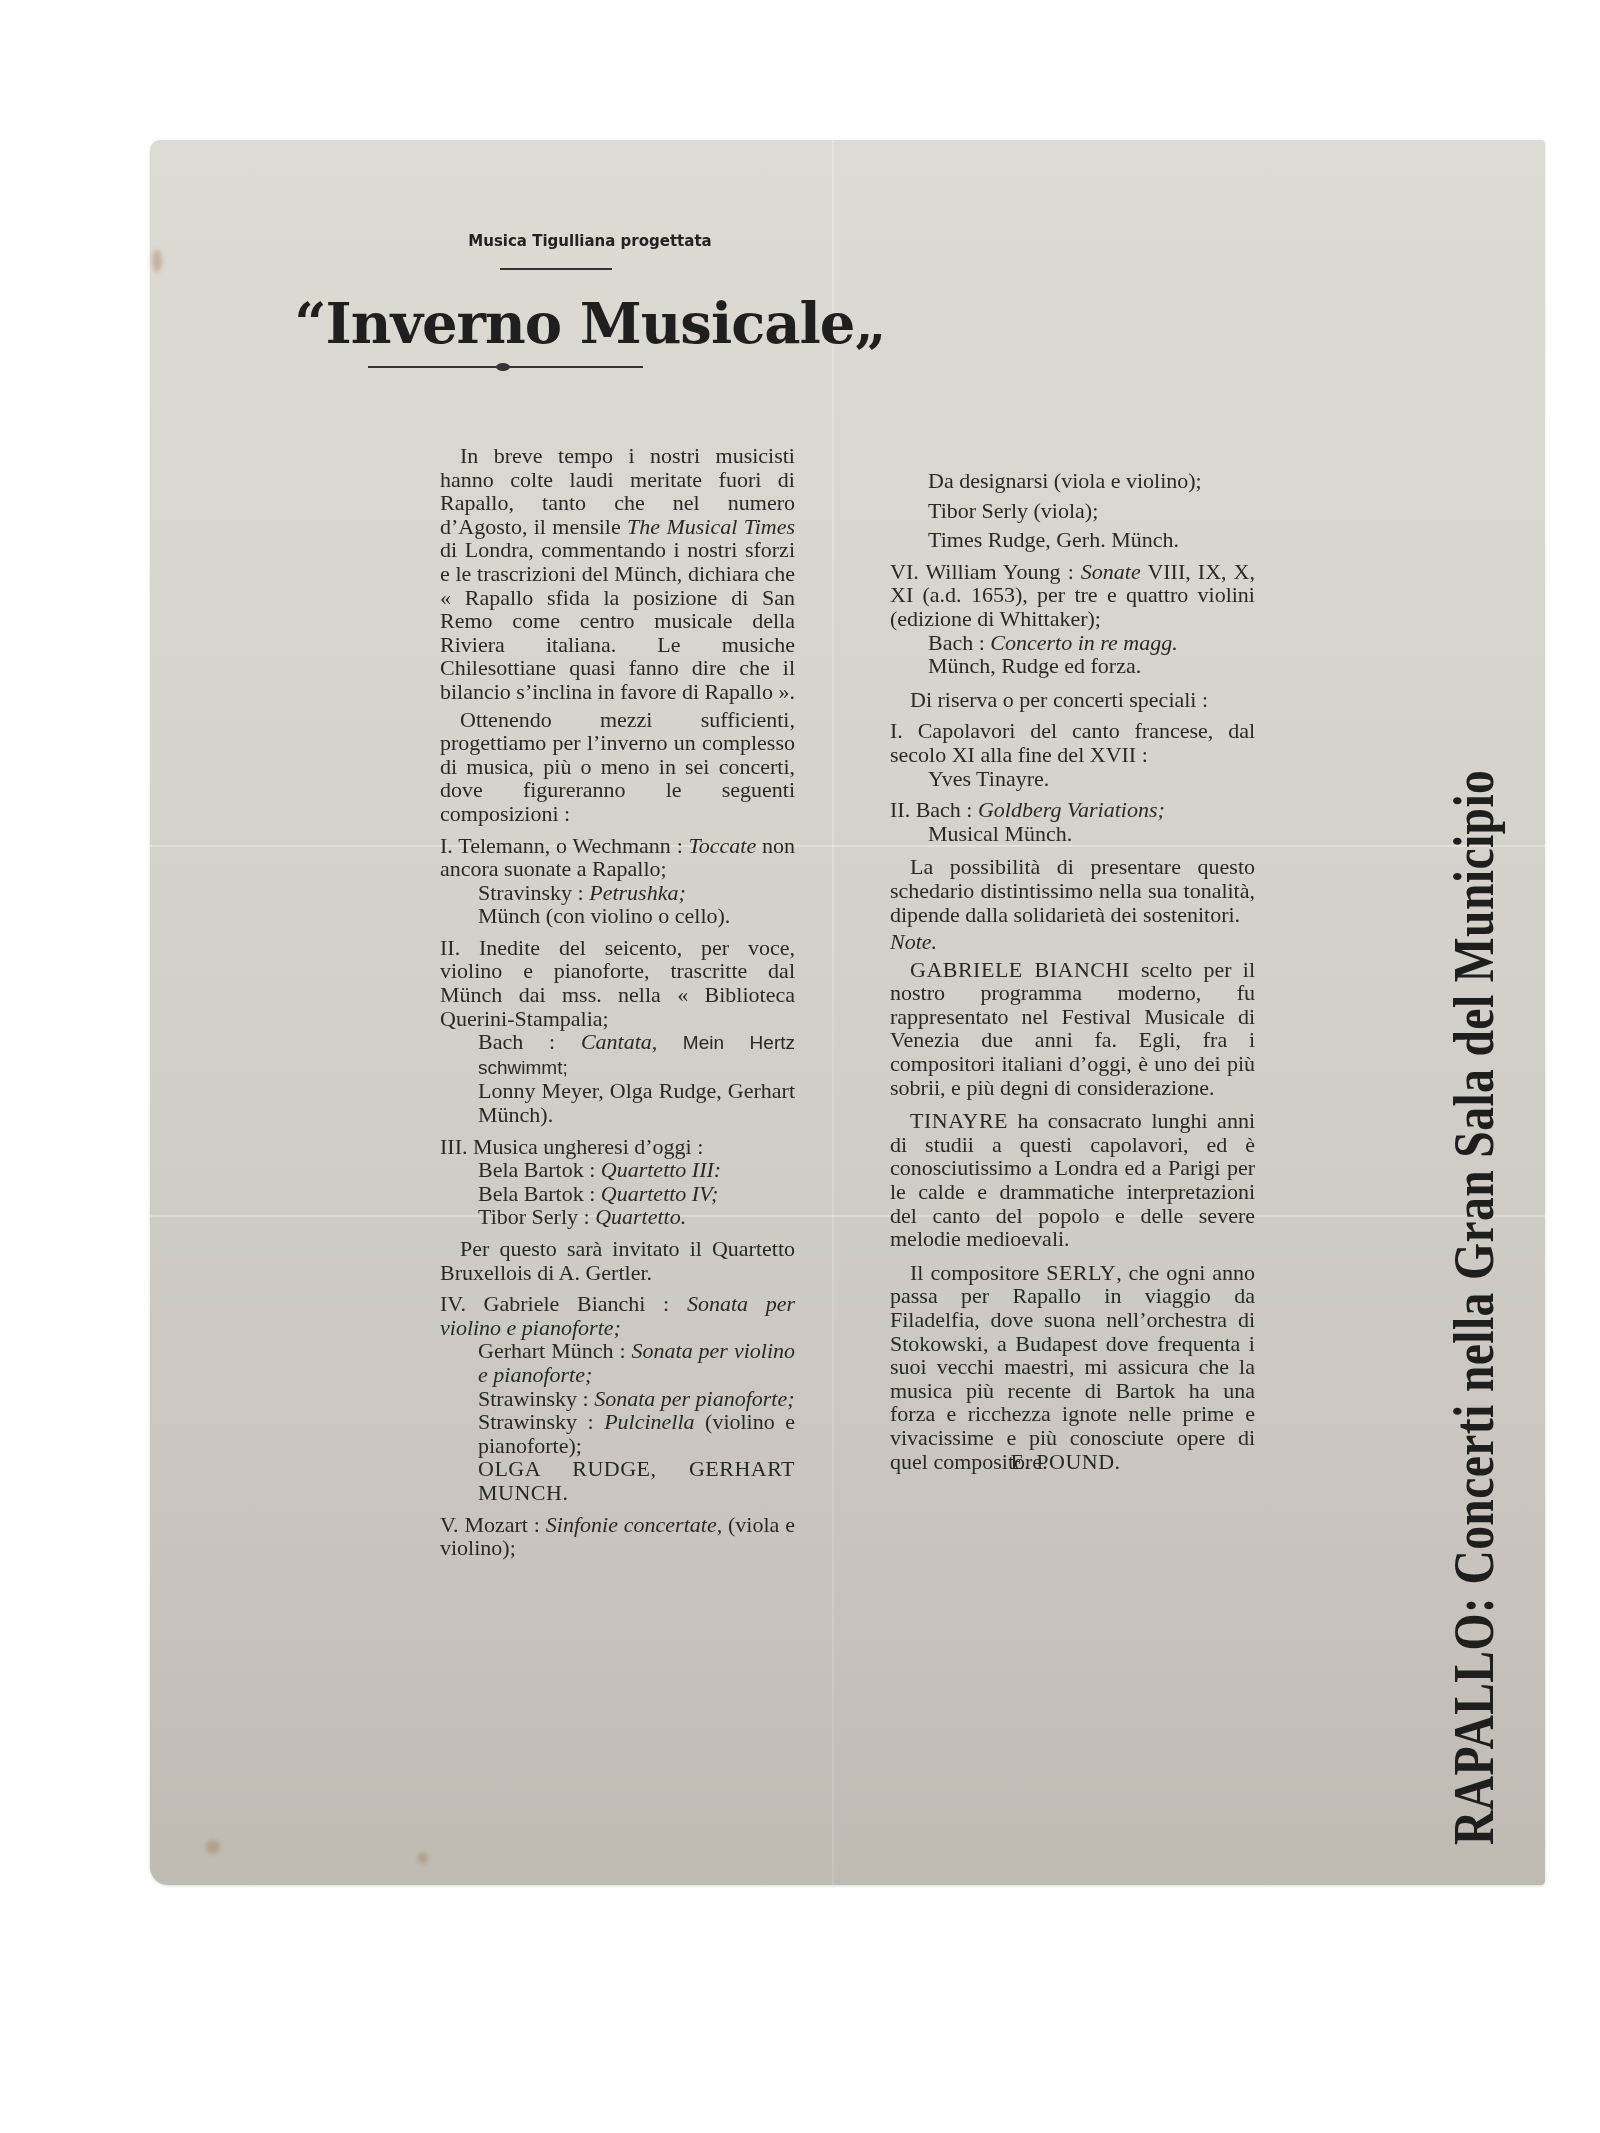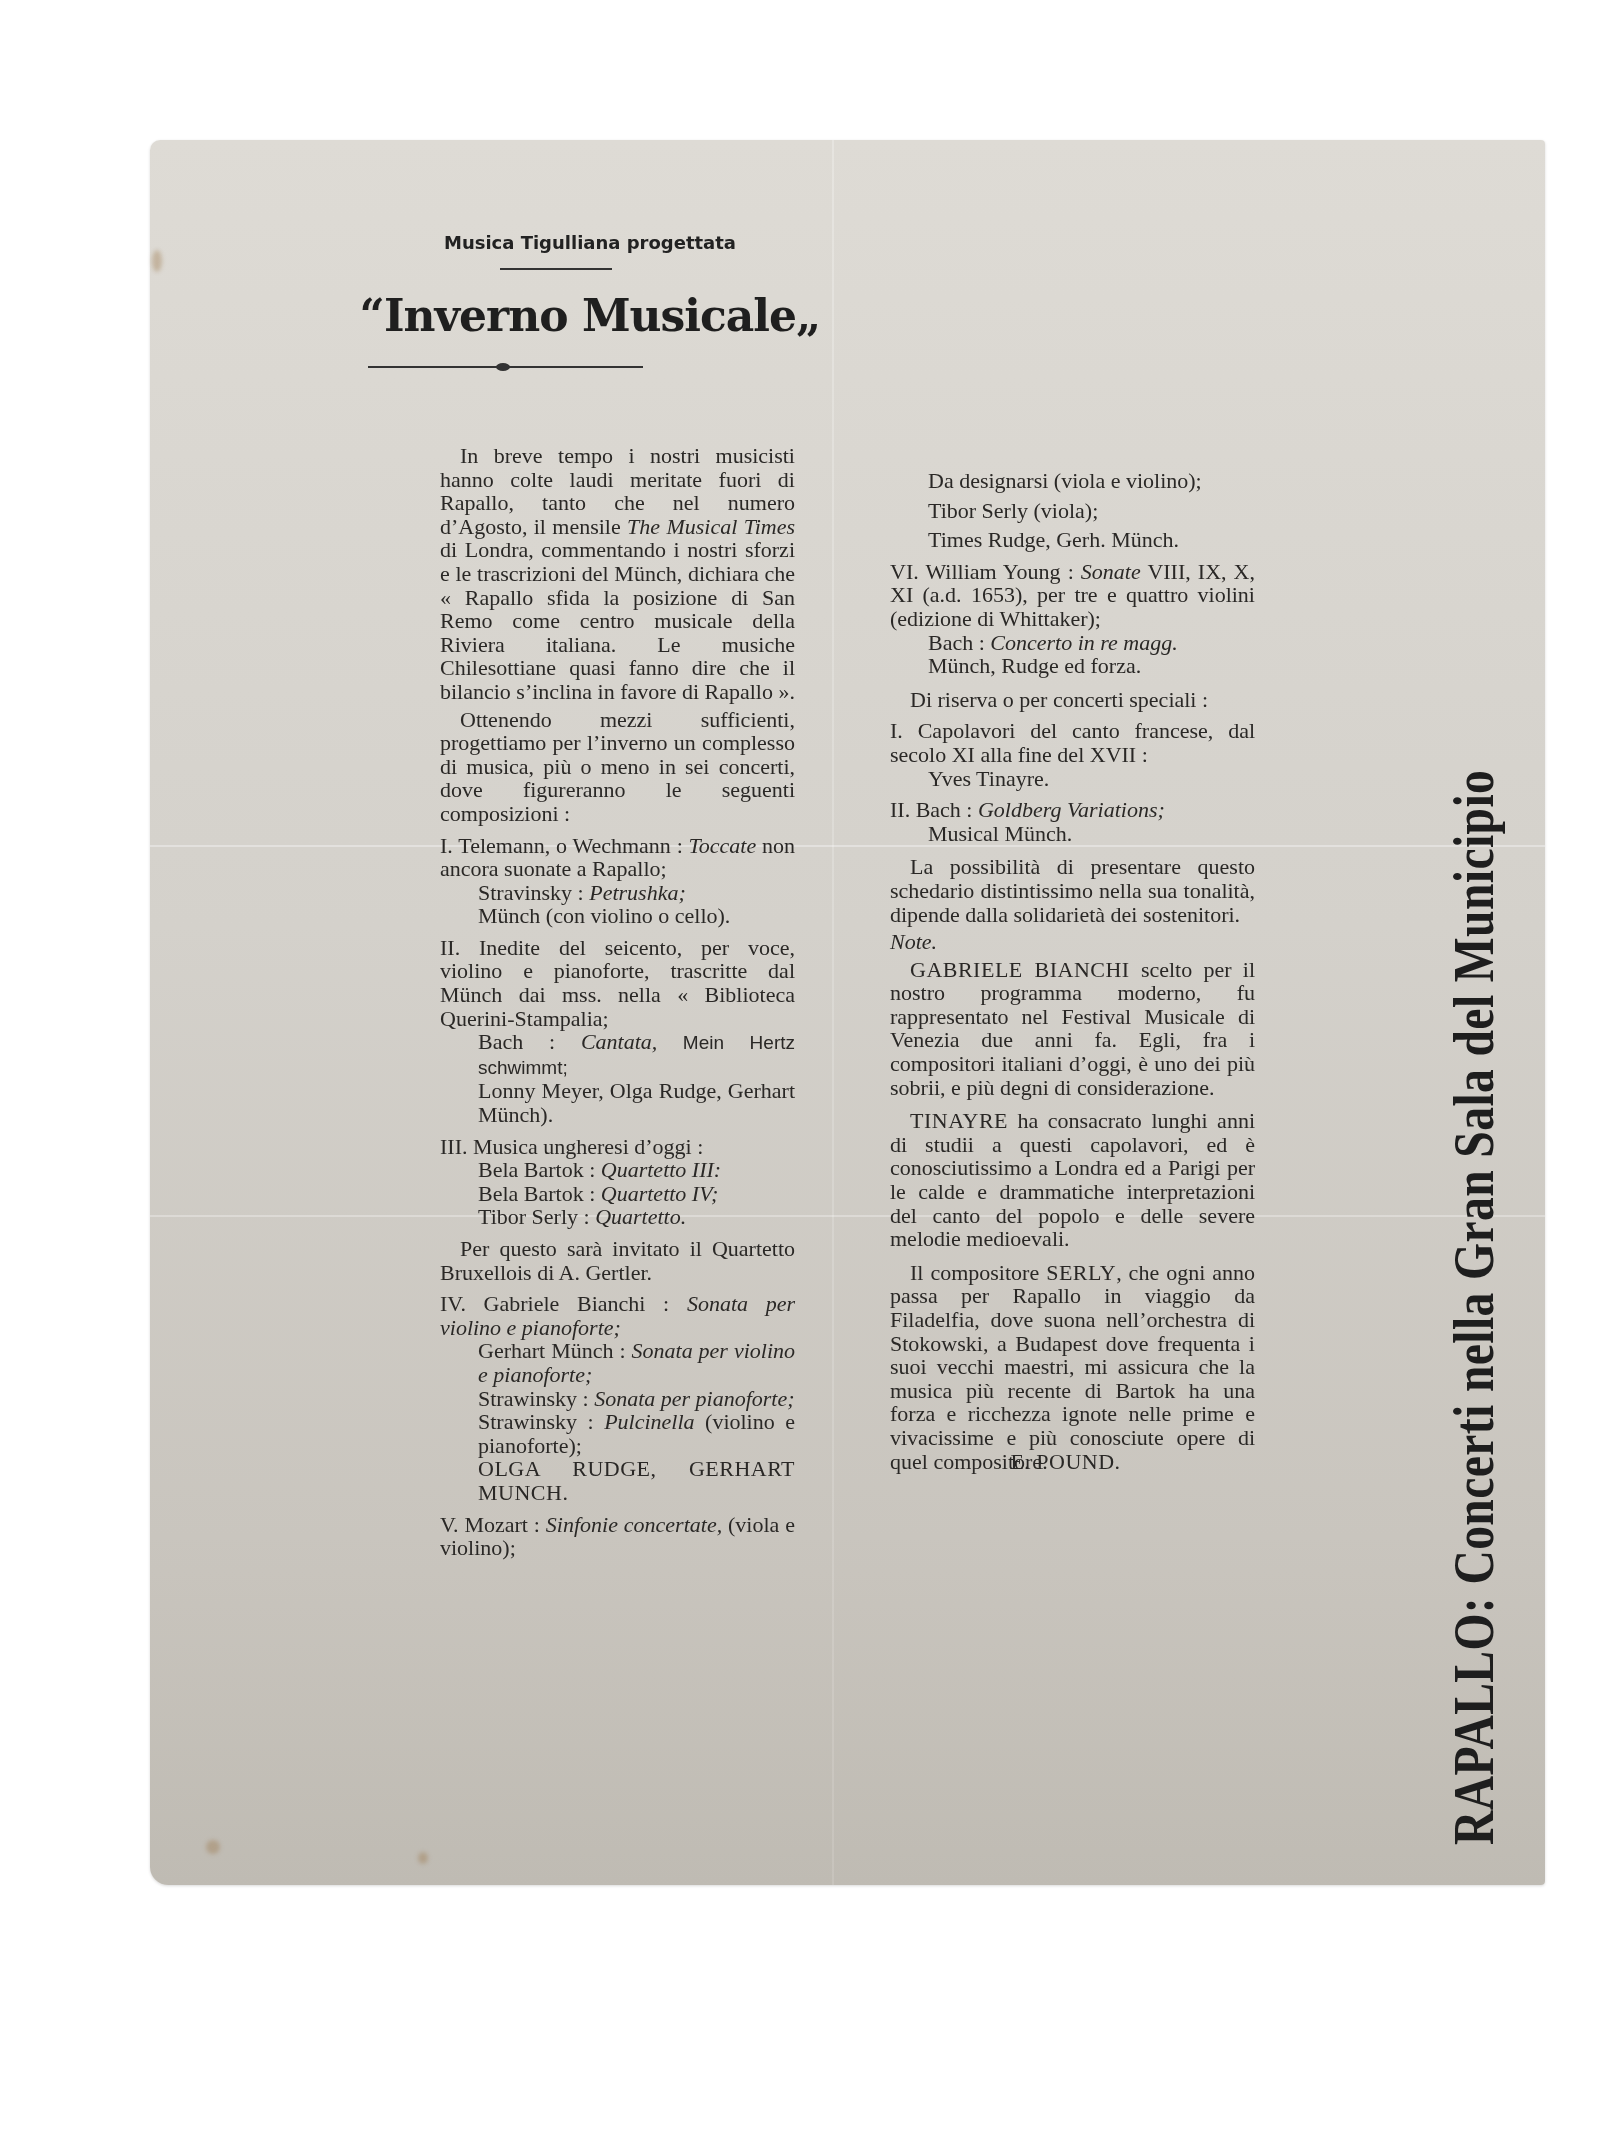--- a/index.html
+++ b/index.html
@@ -14,26 +14,26 @@
     box-shadow: 0 1px 3px rgba(0,0,0,0.15);
   }
   .crease-v { position:absolute; left:682px; top:0; width:2px; height:100%;
     background: linear-gradient(180deg, rgba(255,255,255,0.25), rgba(255,255,255,0.12)); }
   .crease-h { position:absolute; left:0; top:705px; width:100%; height:2px; background:rgba(255,255,255,0.35); }
   .crease-h2 { position:absolute; left:0; top:1075px; width:100%; height:2px; background:rgba(255,255,255,0.3); }
   .stain { position:absolute; border-radius:50%; background:rgba(150,110,60,0.35); filter:blur(2px); }
 
   .subtitle {
     position:absolute; left:190px; top:92px; width:500px; text-align:center;
-    font-family:"DejaVu Sans", "Liberation Sans", sans-serif; font-weight:bold; font-size:18px; color:#222;
+    font-family:"DejaVu Sans", "Liberation Sans", sans-serif; font-weight:bold; font-size:15px; color:#222;
   }
   .rule-small { position:absolute; left:350px; top:128px; width:112px; height:2px; background:#333; }
   .main-title {
     position:absolute; left:80px; top:150px; width:720px; text-align:center;
-    font-family:"DejaVu Serif", "Liberation Serif", serif; font-weight:bold; font-size:44px; color:#1f1f1f;
+    font-family:"DejaVu Serif", "Liberation Serif", serif; font-weight:bold; font-size:56px; color:#1f1f1f;
     letter-spacing:-1px;
   }
   .rule-orn { position:absolute; left:218px; top:226px; width:275px; height:2px; background:#333; }
   .rule-orn::after { content:""; position:absolute; left:128px; top:-3px; width:14px; height:8px; background:#333; border-radius:50%; }
 
   .col { position:absolute; font-family:"Liberation Serif", "DejaVu Serif", serif; font-size:22px; line-height:23.6px; color:#2a2826; text-align:justify; }
   .col-left { left:290px; top:304px; width:355px; }
   .col-right { left:740px; top:323px; width:365px; }
   .para { margin:0 0 4px 0; text-indent:20px; }
   .para.noindent { text-indent:0; }

